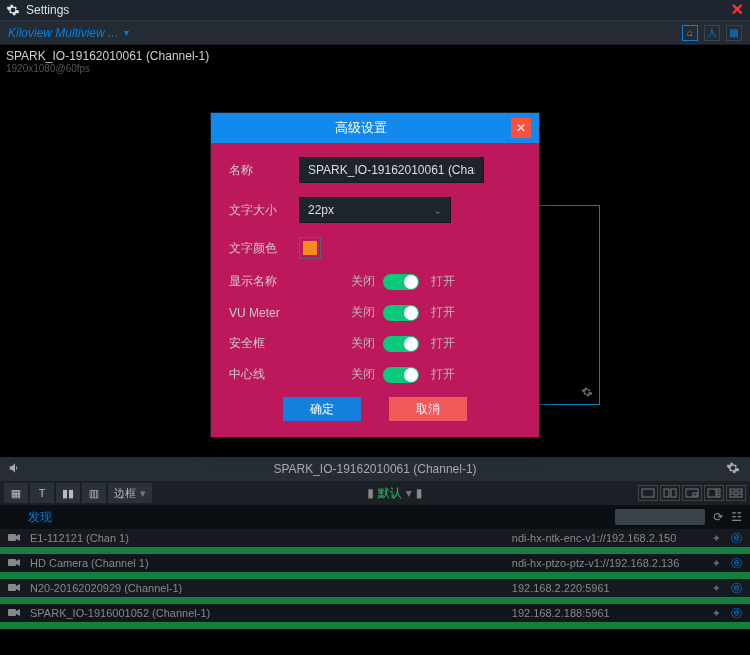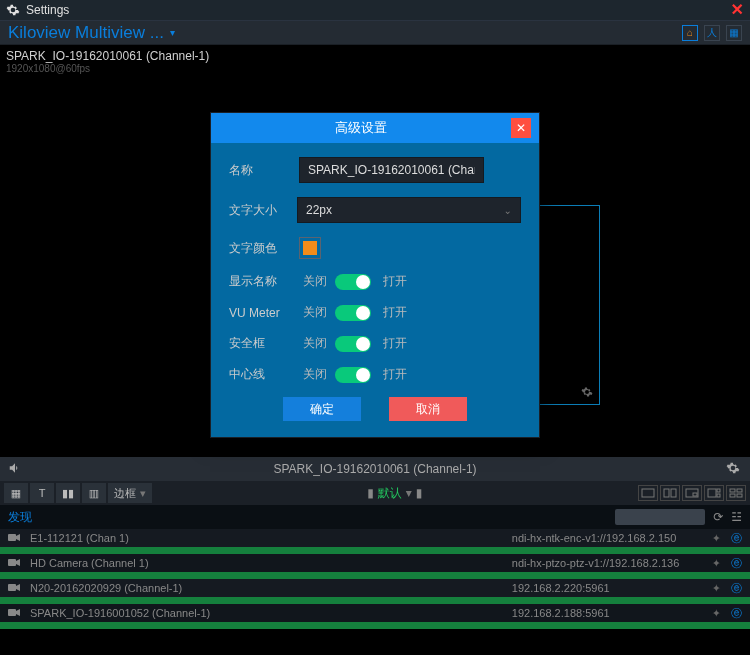--- a/index.html
+++ b/index.html
@@ -6,21 +6,21 @@
   body { width: 750px; height: 655px; background: #000; color: #d0d0d0; font-size: 12px; overflow: hidden; position: relative; }
 
   
   .title-bar { height: 21px; background: #1d262e; display: flex; align-items: center; padding: 0 6px; border-bottom: 1px solid #2a3340; }
   .title-bar .gear { width: 14px; height: 14px; margin-right: 6px; display: flex; align-items: center; justify-content: center; }
   .title-bar .title { font-size: 12px; color: #e0e0e0; }
   .title-bar .close-x { margin-left: auto; color: #ff3333; font-size: 16px; cursor: pointer; font-weight: bold; line-height: 1; }
 
   
   .tab-bar { height: 24px; background: #242b33; display: flex; align-items: center; padding: 0 8px; border-bottom: 1px solid #1a1f25; }
-  .tab-bar .tab-label { color: #0a7edb; font-size: 17px; }
+  .tab-bar .tab-label { color: #0a7edb; font-size: 12px; font-style: italic; }
   .tab-bar .chev-down { color: #0a7edb; margin-left: 6px; font-size: 10px; }
   .tab-bar .right-icons { margin-left: auto; display: flex; gap: 6px; align-items: center; }
   .tab-bar .icon-box { width: 16px; height: 16px; border: 1px solid #3a4450; display:flex;align-items:center;justify-content:center;color:#0a7edb;font-size:10px;}
 
   
   .video-area { position: relative; height: 412px; background: #000; }
   .video-header { position: absolute; top: 4px; left: 6px; }
   .video-header .name { color: #d0d0d0; font-size: 12px; }
   .video-header .res { color: #555; font-size: 10px; }
   .preview-outline { position: absolute; top: 160px; left: 490px; width: 110px; height: 200px; border: 1px solid #0b7db6; pointer-events:none;}
@@ -35,48 +35,48 @@
   
   .tool-bar { height: 24px; background: #1b2027; display: flex; align-items: center; padding: 0 4px; gap: 2px; }
   .tool-btn { width: 24px; height: 20px; background: #2a3139; display: flex; align-items: center; justify-content: center; color: #bbb; font-size: 11px; }
   .tool-text { padding: 0 6px; height: 20px; background: #2a3139; display: flex; align-items: center; color: #bbb; font-size: 11px; }
   .tool-center { margin: 0 auto; display: flex; align-items: center; gap: 4px; }
   .tool-right { display: flex; gap: 2px; }
   .layout-btn { width: 20px; height: 16px; border: 1px solid #444; display:flex;align-items:center;justify-content:center;}
 
   
   .discover-header { height: 24px; background: #0a0f14; display: flex; align-items: center; padding: 0 8px; }
-  .discover-header .label { color: #0a7edb; font-size: 12px; }
+  .discover-header .label { color: #0a7edb; font-size: 12px; margin-left: 20px; }
   .discover-header .search { margin-left: auto; width: 90px; height: 16px; background: #3a424c; border-radius: 2px; }
   .discover-header .ic { margin-left: 8px; color: #888; font-size: 12px; }
 
   
   .device-row { height: 25px; background: #151a21; border-bottom: 7px solid #15803d; display: flex; align-items: center; padding: 0 8px; color: #888; font-size: 11px; }
   .device-row:nth-child(even){ background:#11161c;}
   .device-row .cam-ic { width: 14px; margin-right: 8px; }
   .device-row .dev-name { flex: 1; }
   .device-row .dev-addr { width: 190px; text-align: left; }
   .device-row .pin-ic { margin: 0 10px; color: #666; }
   .device-row .ie-ic { color: #0a7edb; }
 
   
-  .modal { position: absolute; top: 112px; left: 210px; width: 330px; background: #0369a1; border: 1px solid #1a1f26; box-shadow: 0 4px 20px rgba(0,0,0,.6); }
+  .modal { position: absolute; top: 112px; left: 210px; width: 330px; background: #be185d; border: 1px solid #1a1f26; box-shadow: 0 4px 20px rgba(0,0,0,.6); }
   .modal-header { height: 30px; background: #1289ed; display: flex; align-items: center; color: #fff; font-size: 13px; }
   .modal-header .title { flex: 1; text-align: center; }
   .modal-header .close { width: 20px; height: 20px; background: #ff4f3f; margin-right: 8px; display: flex; align-items: center; justify-content: center; color: #fff; font-size: 12px; cursor: pointer; }
   .modal-body { padding: 14px 18px 12px; }
   .form-row { display: flex; align-items: center; margin-bottom: 14px; }
   .form-row .lbl { width: 70px; text-align: left; color: #ccc; font-size: 12px; padding-right: 12px; }
   .form-row .val { flex: 1; }
   .text-input { width: 185px; height: 26px; background: #1e242c; border: 1px solid #141a21; color: #ddd; padding: 0 8px; font-size: 12px; }
-  .select { width: 224px; height: 26px; background: #1e242c; border: 1px solid #141a21; color: #ddd; padding: 0 8px; font-size: 12px; display: flex; align-items: center; justify-content: space-between; }
+  .select { width: 152px; height: 26px; background: #1e242c; border: 1px solid #141a21; color: #ddd; padding: 0 8px; font-size: 12px; display: flex; align-items: center; justify-content: space-between; }
   .select .chev { color: #777; font-size: 10px; }
   .color-swatch { width: 22px; height: 22px; border: 1px solid #5a6370; display: inline-flex; align-items: center; justify-content: center; }
   .color-swatch .inner { width: 14px; height: 14px; background: #f08c1a; }
-  .toggle-row { display: flex; align-items: center; gap: 8px; }
+  .toggle-row { display: flex; align-items: center; gap: 8px; margin-left: 48px; }
   .toggle-label { color: #bbb; font-size: 12px; width: 28px; text-align: right;}
   .toggle { width: 36px; height: 16px; background: #09c97b; border-radius: 8px; position: relative; }
   .toggle .knob { width: 14px; height: 14px; background: #fff; border-radius: 50%; position: absolute; top: 1px; right: 1px; }
   .modal-buttons { display: flex; gap: 28px; justify-content: center; margin-top: 6px; padding-bottom: 4px;}
   .btn { width: 78px; height: 24px; display: flex; align-items: center; justify-content: center; color: #fff; font-size: 12px; cursor: pointer; }
   .btn-ok { background: #147fdc; }
   .btn-cancel { background: #f05a5a; }
 
   
   svg { display: block; }

